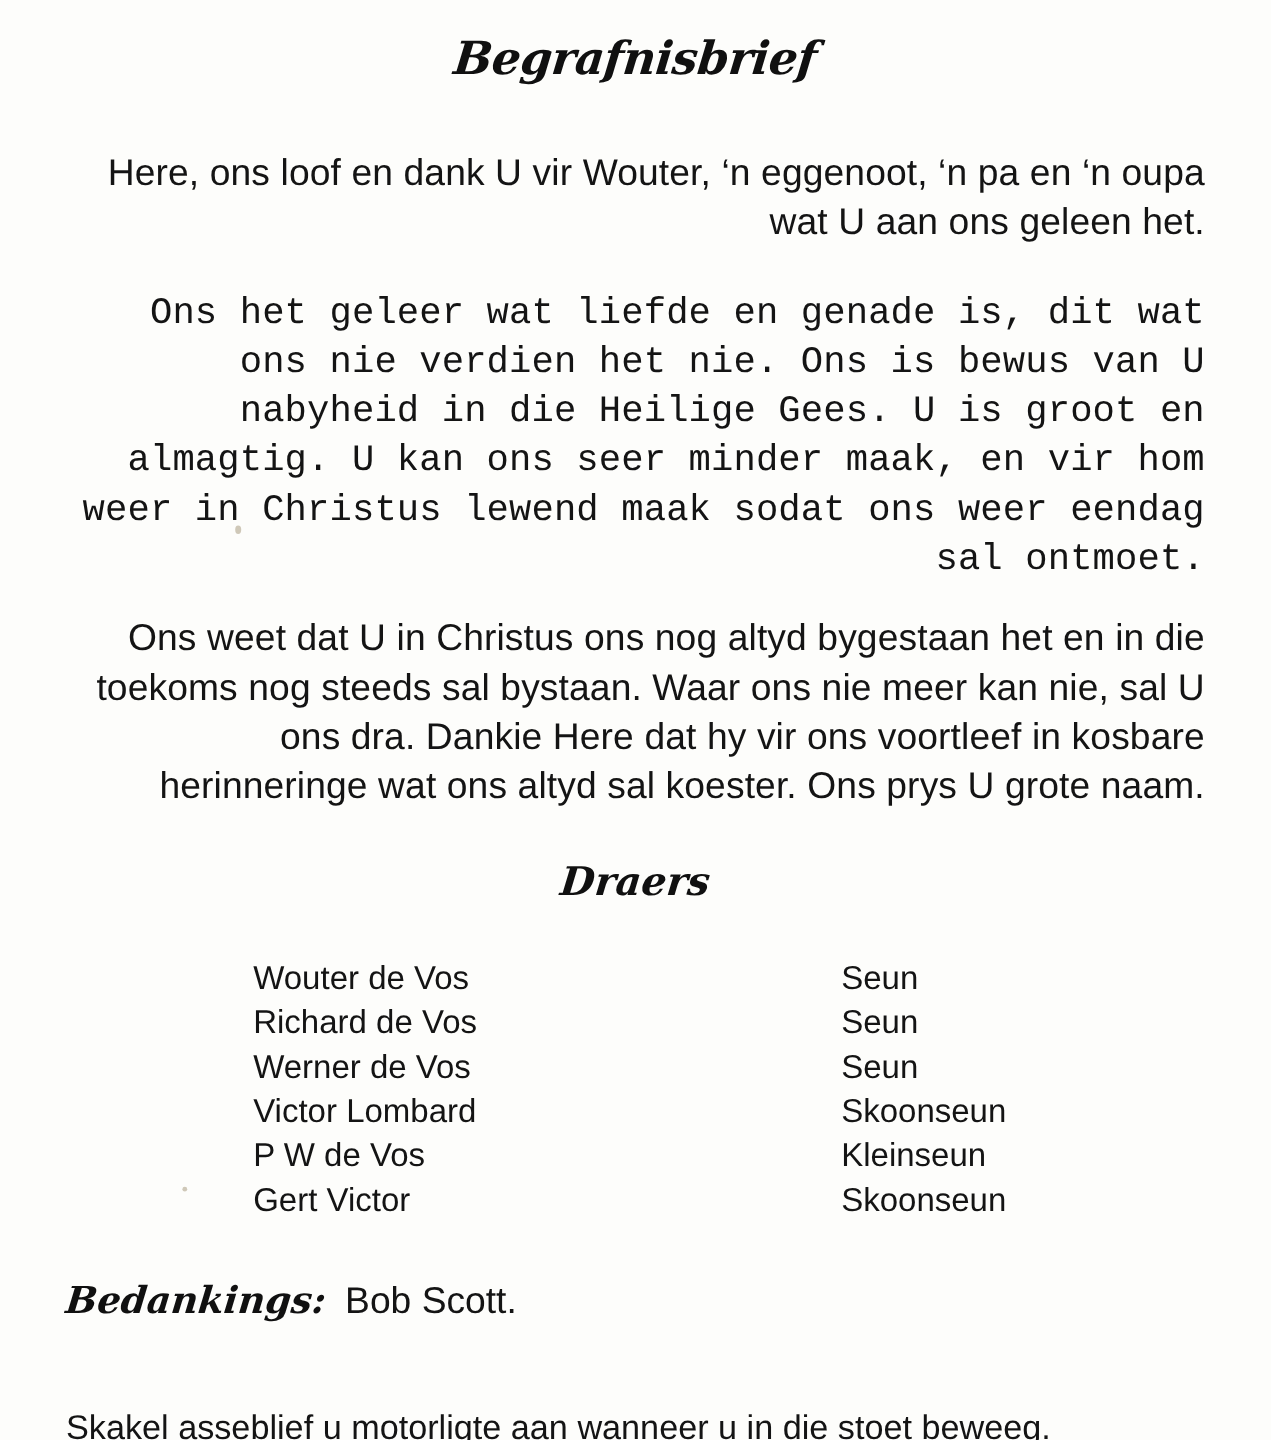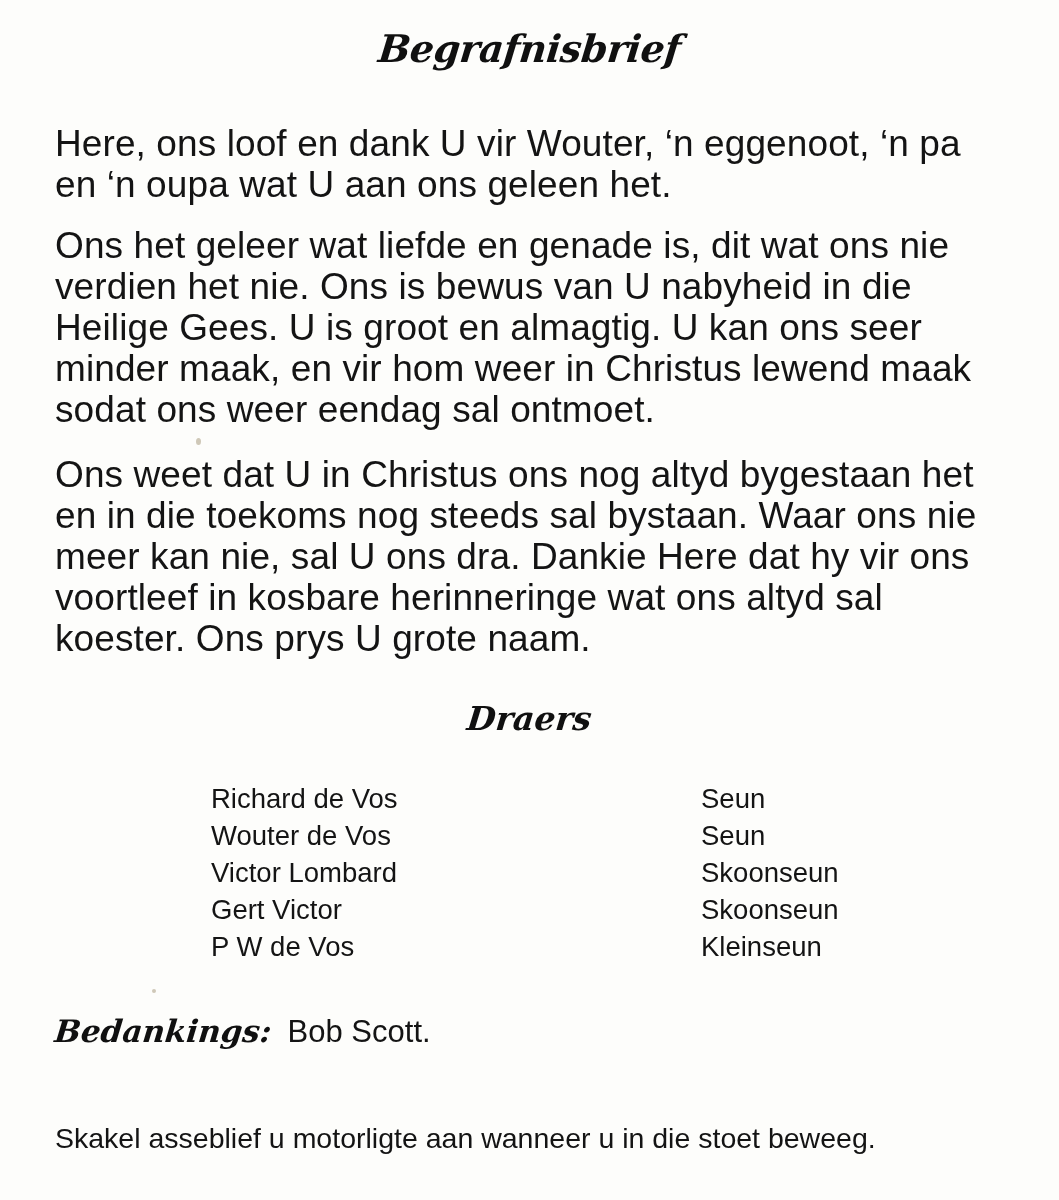--- a/index.html
+++ b/index.html
@@ -27,28 +27,29 @@
     font-style: italic;
     font-weight: bold;
     font-size: 38px;
     letter-spacing: -0.5px;
     margin-top: 26px;
     margin-bottom: 0;
     color: #101010;
     transform: skewX(-6deg);
   }
   .body-text {
-    font-size: 37px;
+    font-size: 31px;
     line-height: 41px;
     letter-spacing: 0.1px;
     color: #141414;
     margin: 0;
+    text-align: right;
   }
   .para-1 { margin-top: 52px; }
-  .para-2 { margin-top: 20px; }
+  .para-2 { margin-top: 36px; font-family: Liberation Mono, monospace; }
   .para-3 { margin-top: 24px; }
 
   .subtitle {
     text-align: center;
     font-family: "DejaVu Serif", serif;
     font-style: italic;
     font-weight: bold;
     font-size: 33px;
     margin-top: 40px;
     margin-bottom: 0;
@@ -122,38 +123,42 @@
 
   <p class="body-text para-1">Here, ons loof en dank U vir Wouter, ‘n eggenoot, ‘n pa en ‘n oupa wat U aan ons geleen het.</p>
   <p class="body-text para-2">Ons het geleer wat liefde en genade is, dit wat ons nie verdien het nie. Ons is bewus van U nabyheid in die Heilige Gees. U is groot en almagtig. U kan ons seer minder maak, en vir hom weer in Christus lewend maak sodat ons weer eendag sal ontmoet.</p>
   <p class="body-text para-3">Ons weet dat U in Christus ons nog altyd bygestaan het en in die toekoms nog steeds sal bystaan. Waar ons nie meer kan nie, sal U ons dra. Dankie Here dat hy vir ons voortleef in kosbare herinneringe wat ons altyd sal koester. Ons prys U grote naam.</p>
 
   <h2 class="subtitle">Draers</h2>
 
   <table class="bearers">
     <tbody>
       <tr>
+        <td class="name">Wouter de Vos</td>
+        <td class="rel">Seun</td>
+      </tr>
+      <tr>
         <td class="name">Richard de Vos</td>
         <td class="rel">Seun</td>
       </tr>
       <tr>
-        <td class="name">Wouter de Vos</td>
+        <td class="name">Werner de Vos</td>
         <td class="rel">Seun</td>
       </tr>
       <tr>
         <td class="name">Victor Lombard</td>
         <td class="rel">Skoonseun</td>
       </tr>
       <tr>
+        <td class="name">P W de Vos</td>
+        <td class="rel">Kleinseun</td>
+      </tr>
+      <tr>
         <td class="name">Gert Victor</td>
         <td class="rel">Skoonseun</td>
-      </tr>
-      <tr>
-        <td class="name">P W de Vos</td>
-        <td class="rel">Kleinseun</td>
       </tr>
     </tbody>
   </table>
 
   <div class="thanks-row">
     <span class="thanks-label">Bedankings:</span>
     <span class="thanks-value">Bob Scott.</span>
   </div>
 
   <div class="notice">

